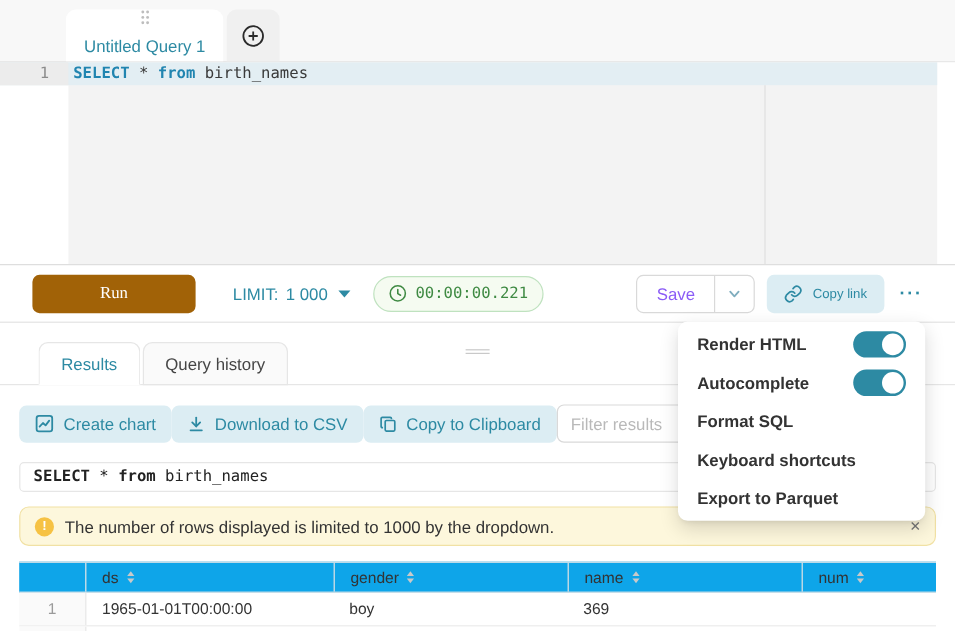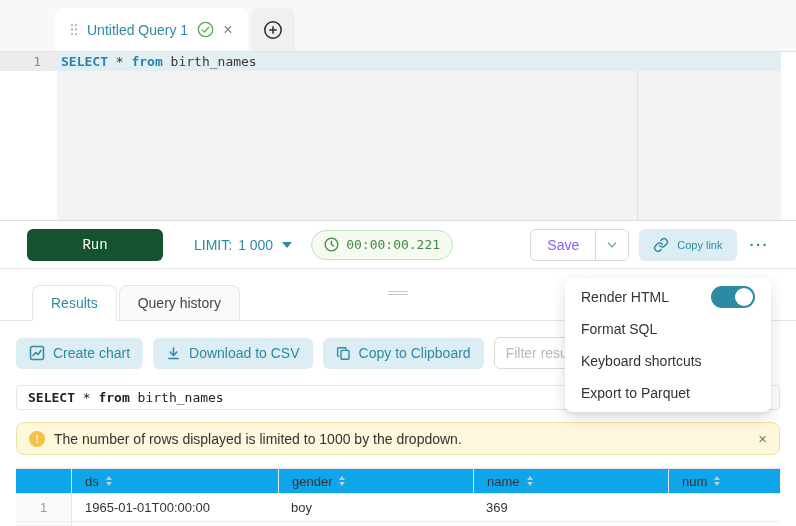--- a/index.html
+++ b/index.html
@@ -5,40 +5,40 @@
   * { box-sizing: border-box; }
   html,body { margin:0; padding:0; background:#fff; }
   #app {
     position:relative; width:796px; height:526px; overflow:hidden;
     font-family:"Liberation Sans", sans-serif; font-size:14px; color:#333; background:#fff;
   }
   
   .tabbar { height:52px; background:#f8f8f8; border-bottom:1px solid #e4e4e4;
             display:flex; align-items:flex-end; padding-left:55px; }
   .etab { height:43px; display:flex; align-items:center; gap:9px; background:#fff;
-          border-radius:8px 8px 0 0; padding:0 15px; }
+          border-radius:8px 8px 0 0; padding:0 15px;flex-direction:column; }
   .etab-label { color:#2d8aa3; font-size:14px; }
   .etab-close { color:#7f7f7f; font-size:16px; line-height:1; cursor:pointer; }
   .etab-add { height:43px; width:44px; margin-left:3px; background:#f0f0f0;
               border-radius:8px 8px 0 0; display:flex; align-items:center; justify-content:center; }
   
   .editor { position:relative; height:169px; background:#f3f3f3; border-bottom:1px solid #dedede;
             font-family:"DejaVu Sans Mono", monospace; font-size:13px; }
   .ed-scrollgutter { position:absolute; top:0; right:0; width:15px; height:100%; background:#fff; }
   .ed-gutter { position:absolute; top:19px; left:0; bottom:0; width:57px; background:#fff; }
   .ed-line1 { position:absolute; top:0; left:0; right:15px; height:19px; background:#e3eef3; }
   .ed-gutter1 { position:absolute; top:0; left:0; width:57px; height:19px; background:#ececec;
                 color:#8b8b8b; text-align:right; padding-right:16px; line-height:19px; }
   .ed-code { position:absolute; top:0; left:61px; line-height:19px; white-space:pre; color:#3a3a3a; }
   .kw { color:#2185b0; font-weight:bold; }
   .ed-printmargin { position:absolute; top:19px; left:637px; bottom:0; width:1px; background:#e0e0e0; }
   
   .run-toolbar { height:48px; border-bottom:1px solid #e3e3e3; display:flex; align-items:center; padding:0 27px; }
-  .btn-run { width:136px; height:32px; background:#14532d; color:#fff; border:none; border-radius:6px;
-             font-size:14px; font-family:Liberation Mono, monospace; cursor:pointer; }
+  .btn-run { width:136px; height:32px; background:#a16207; color:#fff; border:none; border-radius:6px;
+             font-size:14px; font-family:Liberation Serif, serif; cursor:pointer; }
   .limit { margin-left:31px; color:#2d8aa3; display:flex; align-items:center; cursor:pointer; }
   .limit-label { margin-right:6px; }
   .caret-down { width:0; height:0; border-left:5px solid transparent; border-right:5px solid transparent;
                 border-top:6px solid #2d8aa3; margin-left:9px; }
   .timer { margin-left:19px; height:30px; border:1px solid #bfe2bf; background:#f5fbf1; border-radius:15px;
            display:flex; align-items:center; gap:7px; padding:0 12px; color:#3f8a43;
            font-family:"DejaVu Sans Mono", monospace; font-size:13px; }
   .spacer { flex:1; }
   .btn-save-group { display:flex; height:32px; border:1px solid #d9d9d9; border-radius:6px;
                     background:#fff; overflow:hidden; cursor:pointer; }
@@ -51,21 +51,21 @@
   
   .south { position:relative; }
   .drag-handle { position:absolute; top:4px; left:50%; transform:translateX(-50%); width:20px; cursor:row-resize; }
   .drag-handle i { display:block; height:1px; background:#c9c9c9; margin:2px 0; }
   .result-tabs { display:flex; align-items:flex-end; margin-top:16px; padding-left:32px;
                  border-bottom:1px solid #e6e6e6; }
   .rtab { height:36px; line-height:34px; padding:0 18px; font-size:14px; border:1px solid #e6e6e6;
           border-radius:8px 8px 0 0; background:#fafafa; color:#454545; margin-bottom:-1px;
           margin-right:2px; cursor:pointer; }
   .rtab.active { background:#fff; color:#2d8aa3; border-bottom-color:#fff; }
-  .actions { display:flex; gap:10px; margin:16px; align-items:center; }
+  .actions { display:flex; margin:16px; align-items:center; }
   .act-btn { height:31px; background:#dcedf3; color:#2d8aa3; border:none; border-radius:6px;
              display:inline-flex; align-items:center; gap:8px; padding:0 13px; font-size:14px;
              font-family:inherit; cursor:pointer; }
   .filter-input { height:32px; width:210px; border:1px solid #d9d9d9; border-radius:6px; padding:0 11px;
                   font-size:14px; color:#333; font-family:inherit; outline:none; }
   .filter-input::placeholder { color:#b9b9b9; }
   .sql-preview { margin:0 16px; border:1px solid #e6e6e6; border-radius:4px; background:#fff;
                  padding:4px 11px; font-family:"DejaVu Sans Mono", monospace; font-size:13px;
                  color:#222; white-space:pre; }
   .sqlb { font-weight:bold; }
@@ -86,22 +86,22 @@
   .sort i { width:0; height:0; border-left:3.5px solid transparent; border-right:3.5px solid transparent; }
   .sort .up { border-bottom:4px solid #c9c9c9; }
   .sort .dn { border-top:4px solid #c9c9c9; }
   .trow { display:flex; height:28px; align-items:center; border-bottom:1px solid #ececec; }
   .rownum { width:56px; align-self:stretch; background:#fafafa; color:#9a9a9a; text-align:center;
             line-height:27px; border-right:1px solid #e8e8e8; }
   .td { padding-left:13px; }
   .row-stub { display:flex; height:5px; overflow:hidden; }
   .rownum-stub { width:56px; background:#fafafa; border-right:1px solid #e8e8e8; }
   
-  .menu { position:absolute; left:565px; top:278px; width:206px; background:#fff; border-radius:8px;
-          box-shadow:0 3px 6px -4px rgba(0,0,0,.14), 0 6px 16px rgba(0,0,0,.14); padding:3px 0; z-index:50; }
+  .menu { position:absolute; left:565px; top:268px; width:206px; background:#fff; border-radius:8px;
+          box-shadow:0 3px 6px -4px rgba(0,0,0,.14), 0 6px 16px rgba(0,0,0,.14); padding:3px 0; z-index:50;font-weight:bold; }
   .menu-item { height:32px; display:flex; align-items:center; justify-content:space-between;
                padding:0 16px; font-size:14px; color:#333; cursor:pointer; }
   .toggle { width:44px; height:22px; border-radius:11px; background:#2d8aa3; position:relative; cursor:pointer; }
   .toggle::after { content:""; position:absolute; right:2px; top:2px; width:18px; height:18px;
                    border-radius:50%; background:#fff; }
   svg { display:block; }
 </style>
 </head>
 <body>
 
@@ -283,20 +283,24 @@
       </div>
     </div>
   </div>
 
   <div class="menu">
     <div class="menu-item">
       <span>Render HTML</span>
       <span class="toggle"></span>
     </div>
     <div class="menu-item">
+      <span>Autocomplete</span>
+      <span class="toggle"></span>
+    </div>
+    <div class="menu-item">
       <span>Format SQL</span>
     </div>
     <div class="menu-item">
       <span>Keyboard shortcuts</span>
     </div>
     <div class="menu-item">
       <span>Export to Parquet</span>
     </div>
   </div>
 

